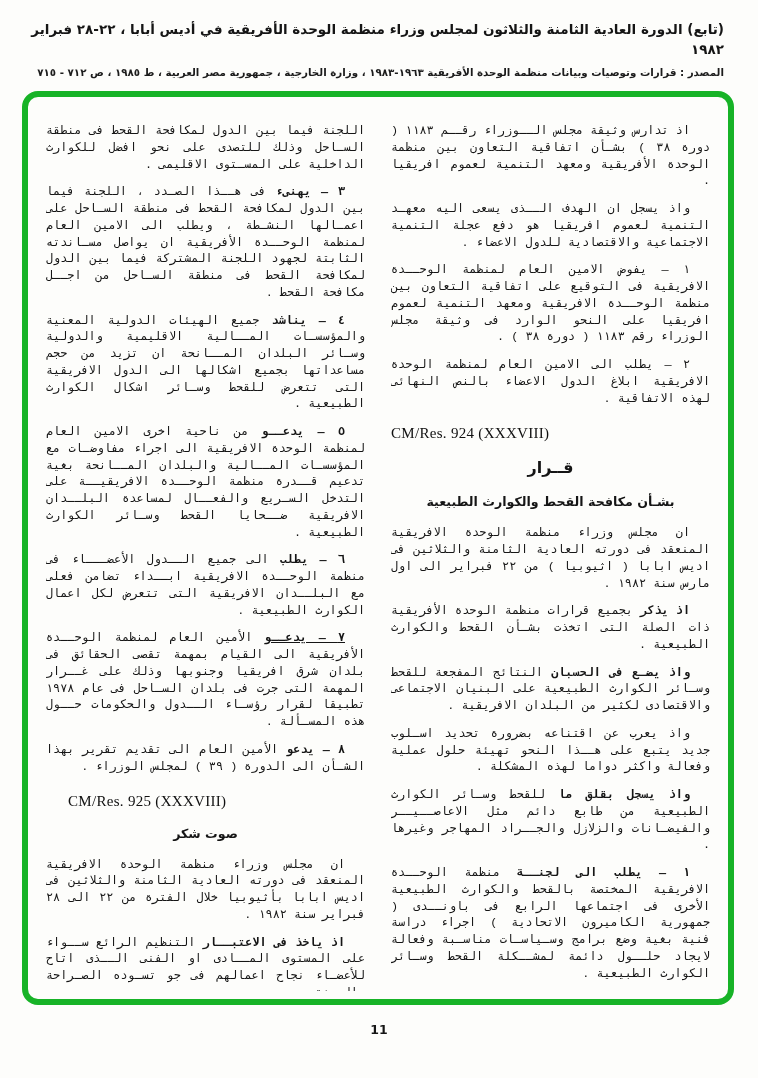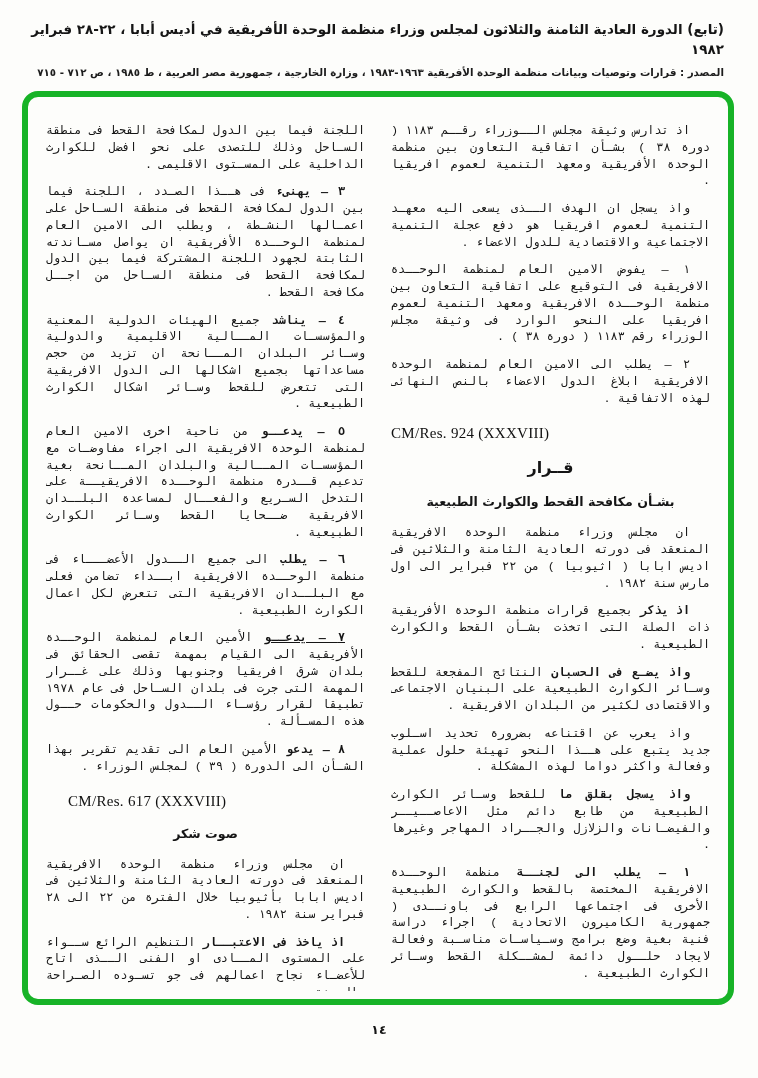--- a/index.html
+++ b/index.html
@@ -125,26 +125,26 @@
 
     <section class="col">
       <p class="para noindent"><span>اللجنة فيما بين الدول لمكافحة القحط فى منطقة السـاحل وذلك للتصدى على نحو افضل للكوارث الداخلية على المسـتوى الاقليمى .</span></p>
       <p class="para"><span class="lead">٣ — يهنىء</span><span> فى هــذا الصـدد ، اللجنة فيما بين الدول لمكافحة القحط فى منطقة السـاحل على اعمـالها النشـطة ، ويطلب الى الامين العام لمنظمة الوحــدة الأفريقية ان يواصل مسـاندته الثابتة لجهود اللجنة المشتركة فيما بين الدول لمكافحة القحط فى منطقة السـاحل من اجــل مكافحة القحط .</span></p>
       <p class="para"><span class="lead">٤ — يناشد</span><span> جميع الهيئات الدولية المعنية والمؤسسـات المــالية الاقليمية والدولية وسـائر البلدان المــانحة ان تزيد من حجم مساعداتها بجميع اشكالها الى الدول الافريقية التى تتعرض للقحط وسـائر اشكال الكوارث الطبيعية .</span></p>
       <p class="para"><span class="lead">٥ — يدعــو</span><span> من ناحية اخرى الامين العام لمنظمة الوحدة الافريقية الى اجراء مفاوضـات مع المؤسسـات المــالية والبلدان المــانحة بغية تدعيم قــدرة منظمة الوحــدة الافريقيــة على التدخل السـريع والفعــال لمساعدة البلــدان الافريقية ضــحايا القحط وسـائر الكوارث الطبيعية .</span></p>
       <p class="para"><span class="lead">٦ — يطلب</span><span> الى جميع الــدول الأعضـــاء فى منظمة الوحــدة الافريقية ابــداء تضامن فعلى مع البلــدان الافريقية التى تتعرض لكل اعمال الكوارث الطبيعية .</span></p>
       <p class="para"><span class="lead u">٧ — يدعــو</span><span> الأمين العام لمنظمة الوحــدة الأفريقية الى القيام بمهمة تقصى الحقائق فى بلدان شرق افريقيا وجنوبها وذلك على غــرار المهمة التى جرت فى بلدان السـاحل فى عام ١٩٧٨ تطبيقا لقرار رؤسـاء الــدول والحكومات حــول هذه المسـألة .</span></p>
       <p class="para"><span class="lead">٨ — يدعو</span><span> الأمين العام الى تقديم تقرير بهذا الشـأن الى الدورة ( ٣٩ ) لمجلس الوزراء .</span></p>
 
-      <div class="ref indented">CM/Res. 617 (XXXVIII)</div>
+      <div class="ref indented">CM/Res. 925 (XXXVIII)</div>
 
       <div class="heading">صوت شكر</div>
 
       <p class="para"><span>ان مجلس وزراء منظمة الوحدة الافريقية المنعقد فى دورته العادية الثامنة والثلاثين فى اديس ابابا بأثيوبيا خلال الفترة من ٢٢ الى ٢٨ فبراير سنة ١٩٨٢ .</span></p>
       <p class="para"><span class="lead">اذ ياخذ فى الاعتبــار</span><span> التنظيم الرائع ســواء على المستوى المــادى او الفنى الــذى اتاح للأعضـاء نجاح اعمالهم فى جو تسـوده الصـراحة والمودة .</span></p>
     </section>
 
   </div>
 </main>
 
 <footer class="page-footer">
-  <span>١٤</span>
+  <span>11</span>
 </footer>
 
 </body></html>

